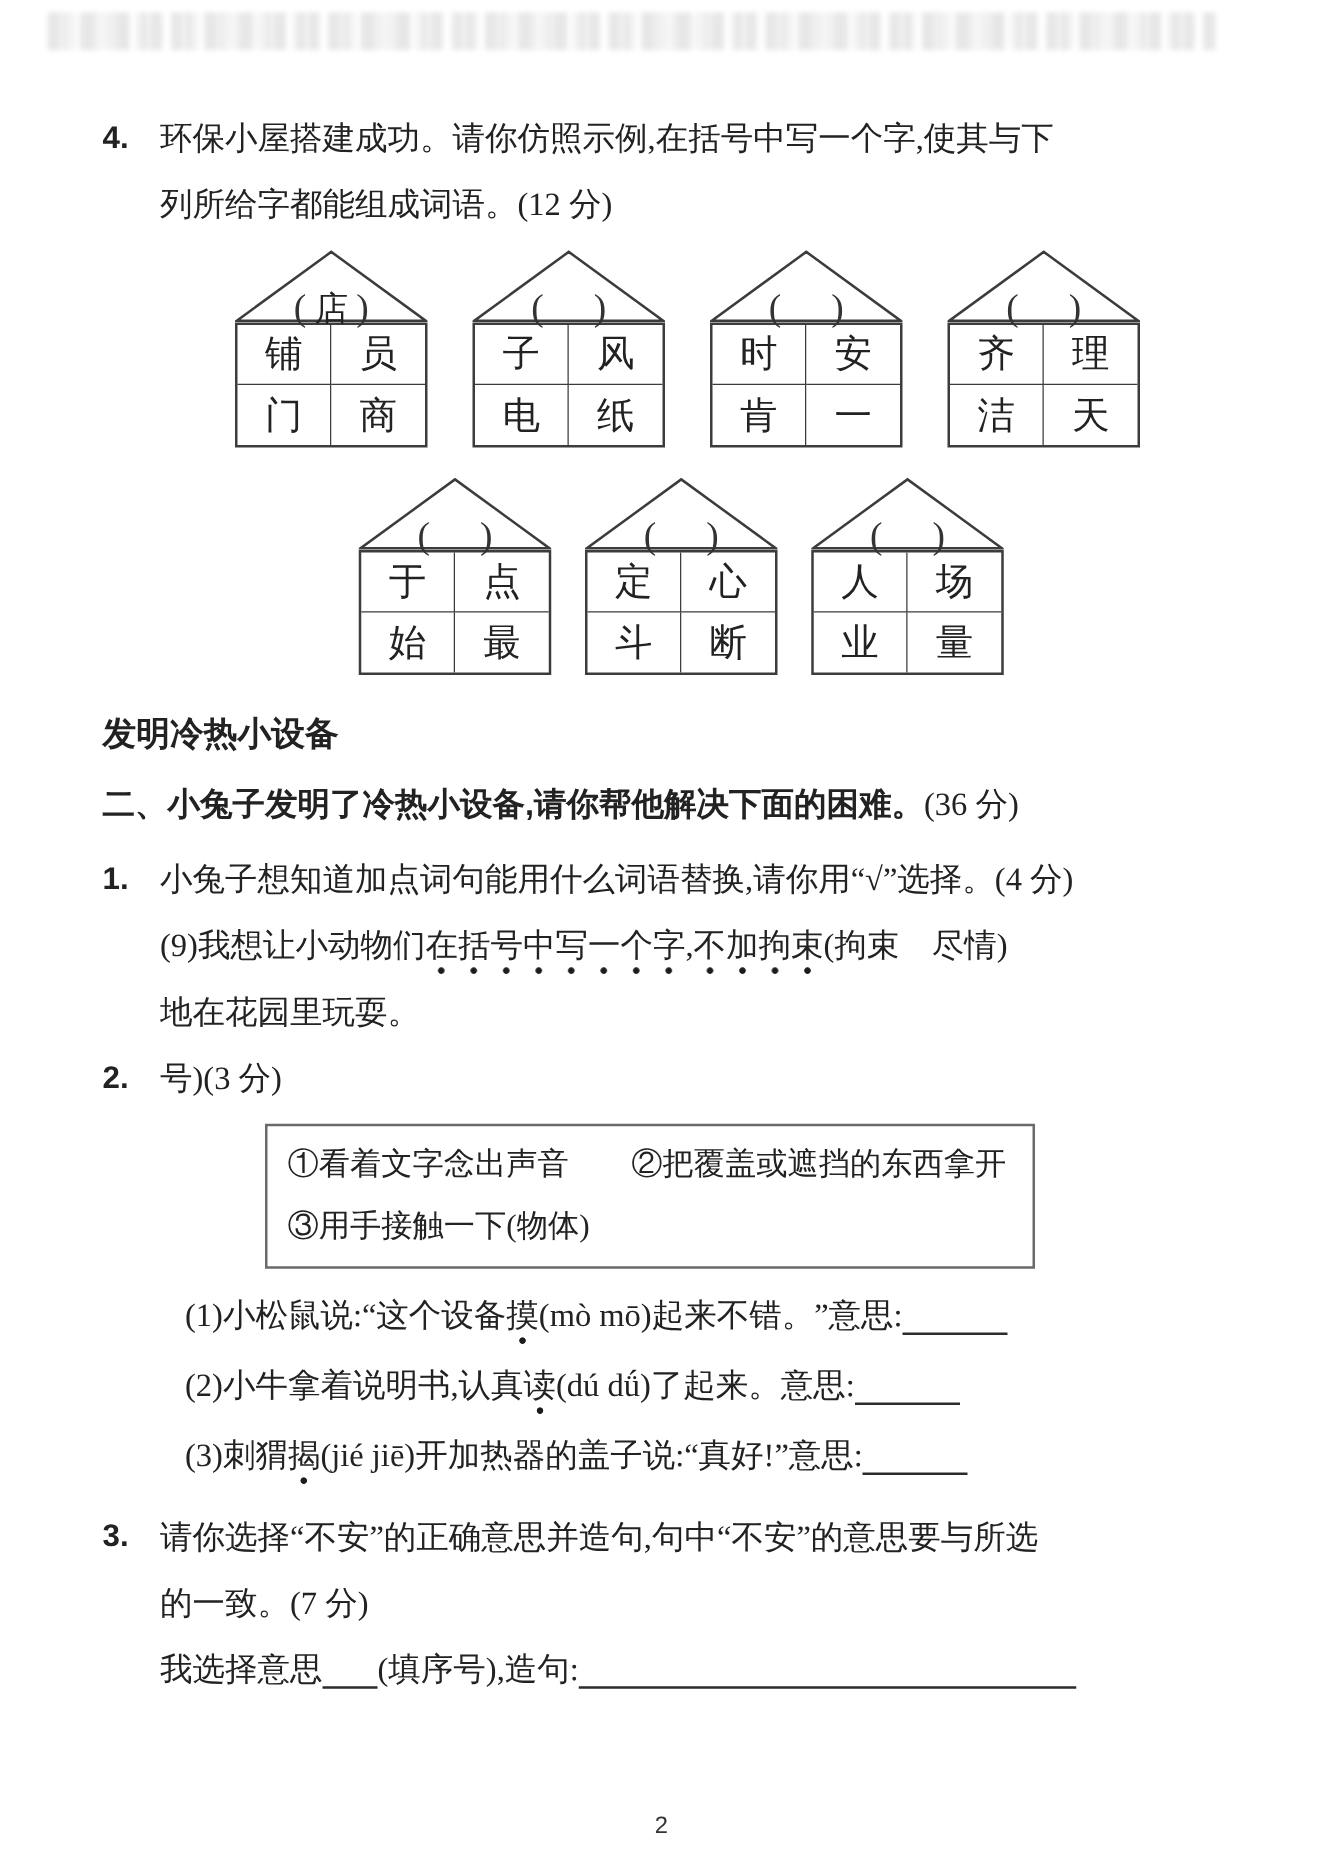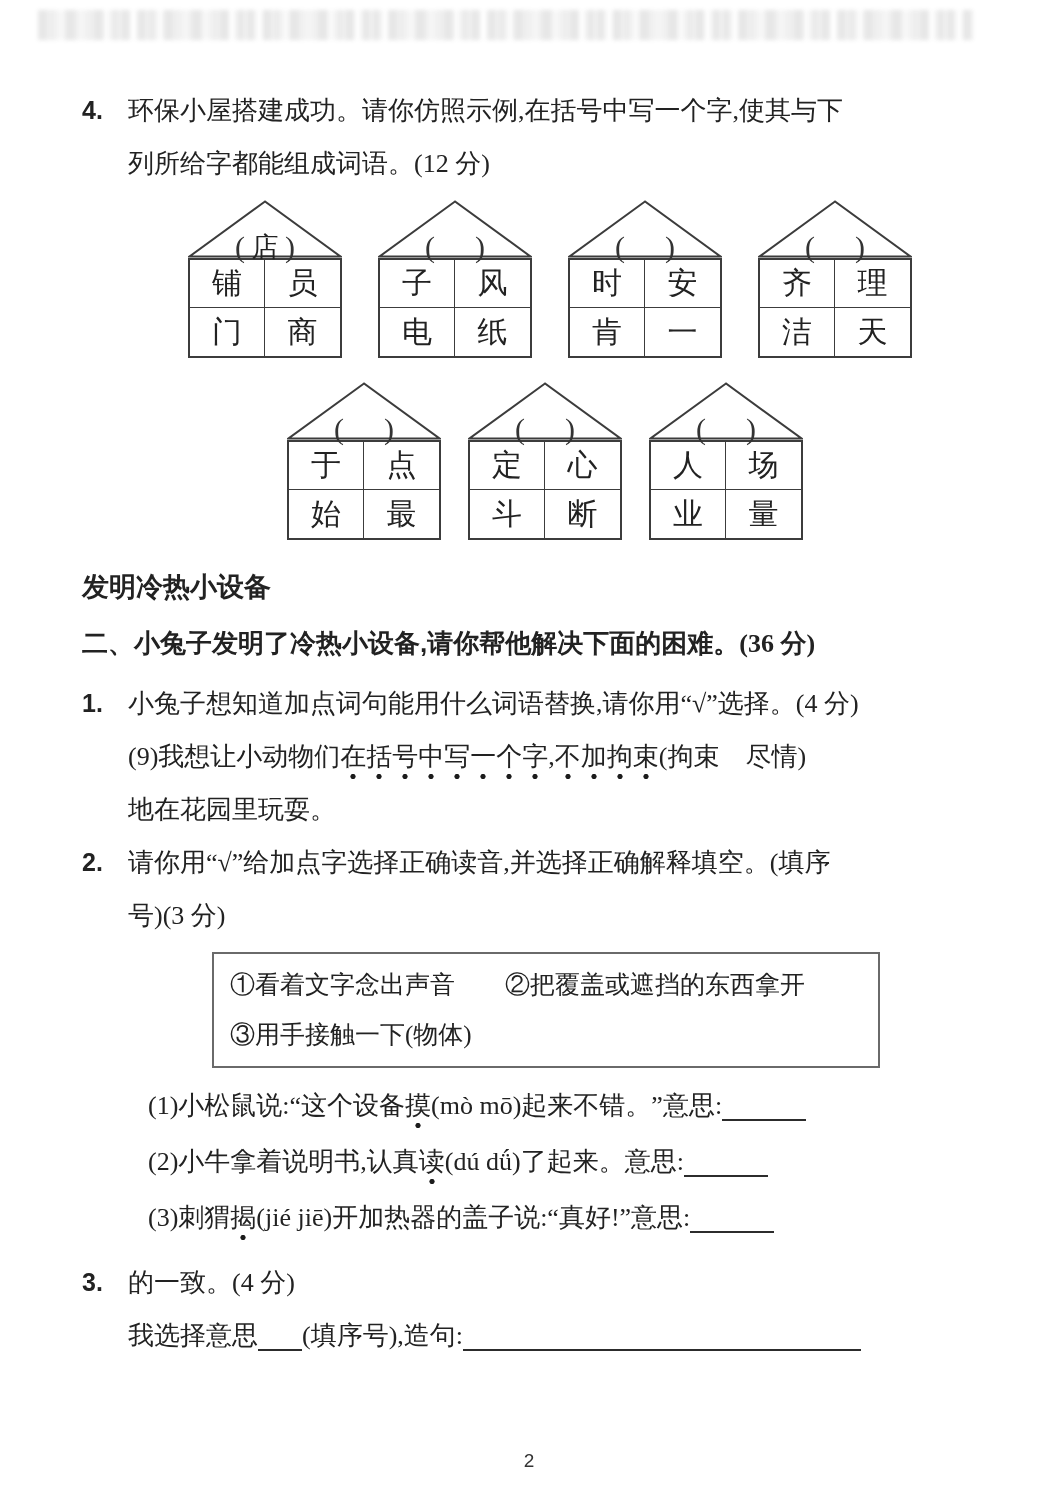--- a/index.html
+++ b/index.html
@@ -80,32 +80,32 @@
     font-size: 27px;
     line-height: 42px;
   }
   .sec-title {
     margin-top: 12px;
     font-family: "Liberation Sans", sans-serif;
     font-weight: 700;
     font-size: 26px;
     line-height: 47px;
   }
-  .sec-title .score { font-family: "Liberation Serif", serif; font-weight: 700; }
+  .sec-title .score { font-family: "Liberation Serif", serif; font-weight: 400; }
   .blk { margin-top: 10px; }
   .dots {
     background-image: radial-gradient(circle, #1c1c1c 2.3px, rgba(0,0,0,0) 2.9px);
     background-size: 1em 7px;
     background-repeat: repeat-x;
     background-position: 0 bottom;
     padding-bottom: 9px;
   }
   .defbox {
     margin: 10px 0 10px 84px;
-    width: 668px;
+    width: 616px;
     border: 2px solid #6a6a6a;
     padding: 6px 16px;
     font-size: 25px;
     line-height: 50px;
   }
   .blank {
     display: inline-block;
     border-bottom: 2px solid #2c2c2c;
     height: 1.05em;
     vertical-align: -0.25em;
@@ -282,35 +282,35 @@
 
     <div class="q blk">
       <span class="qnum">1.</span>
       <div>小兔子想知道加点词句能用什么词语替换,请你用“√”选择。(4 分)</div>
       <div><span>(9)我想让小动物们</span><span class="dots">在括号中写一个字</span><span>,</span><span class="dots">不加拘束</span><span>(拘束　尽情)</span></div>
       <div>地在花园里玩耍。</div>
     </div>
 
     <div class="q">
       <span class="qnum">2.</span>
-      <div>请你用“√”给加点字选择正确读音,并选择正确解释填空。(填序</div>
       <div>号)(3 分)</div>
 
       <div class="defbox">
         <div>①看着文字念出声音　　②把覆盖或遮挡的东西拿开</div>
         <div>③用手接触一下(物体)</div>
       </div>
 
       <div class="items56"><span>(1)小松鼠说:“这个设备</span><span class="dots">摸</span><span>(mò mō)</span><span>起来不错。”意思:</span><span class="blank bl-sm"></span></div>
       <div class="items56"><span>(2)小牛拿着说明书,认真</span><span class="dots">读</span><span>(dú dǘ)</span><span>了起来。意思:</span><span class="blank bl-sm"></span></div>
       <div class="items56"><span>(3)刺猬</span><span class="dots">揭</span><span>(jié jiē)</span><span>开加热器的盖子说:“真好!”意思:</span><span class="blank bl-sm"></span></div>
     </div>
 
     <div class="q blk">
       <span class="qnum">3.</span>
-      <div>的一致。(4 分)</div>
+      <div>请你选择“不安”的正确意思并造句,句中“不安”的意思要与所选</div>
+      <div>的一致。(7 分)</div>
       <div><span>我选择意思</span><span class="blank bl-xs"></span><span>(填序号),造句:</span><span class="blank bl-lg"></span></div>
     </div>
 
   </div>
 
   <div class="pagenum">2</div>
 </div>
 
 </body></html>

